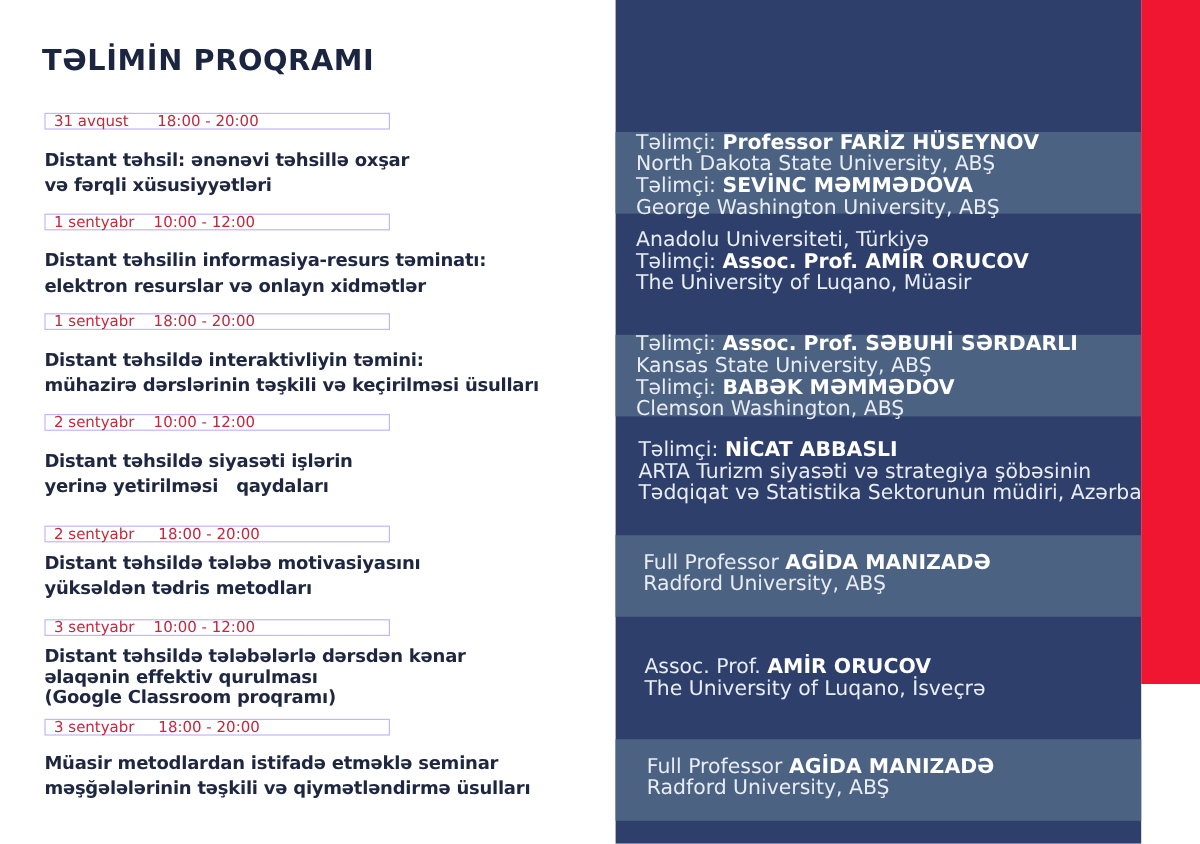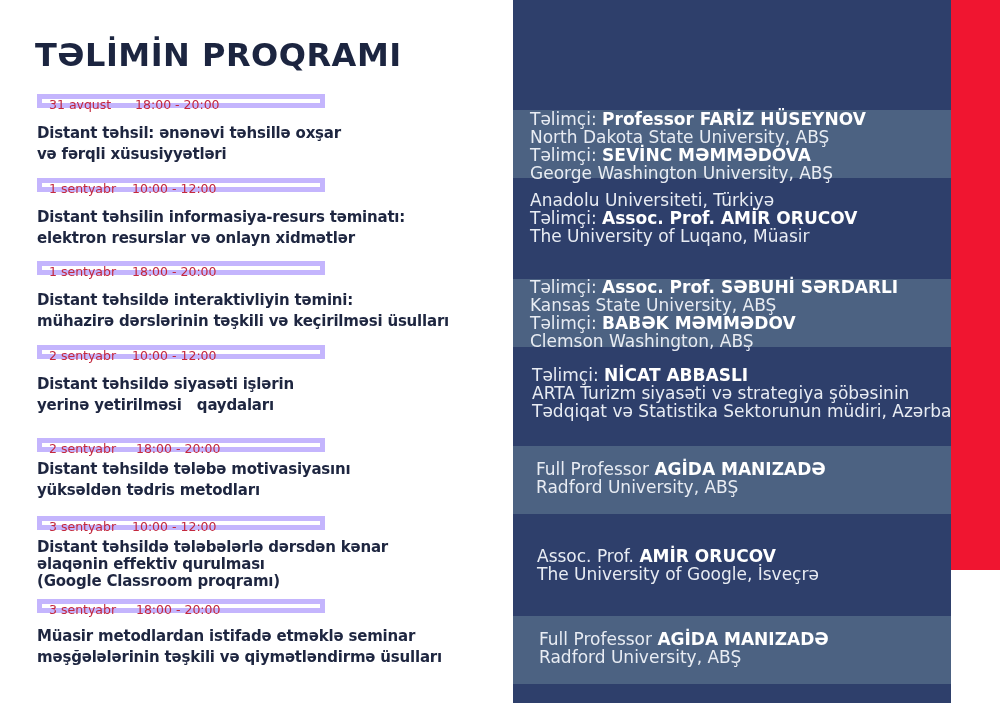--- a/index.html
+++ b/index.html
@@ -3,27 +3,27 @@
 <meta charset="utf-8">
 <style>
   html, body { margin: 0; padding: 0; }
   body {
     width: 1000px; height: 703px; position: relative; overflow: hidden;
     background: #ffffff;
     font-family: "DejaVu Sans", "Liberation Sans", sans-serif;
   }
   .page-title {
     position: absolute; left: 35px; top: 36px;
-    font-size: 32px; font-weight: bold; color: #1c2540;
+    font-size: 24px; font-weight: bold; color: #1c2540;
     letter-spacing: 0.5px;
   }
   .left-col { position: absolute; left: 0; top: 0; width: 512px; height: 703px; }
   .date-box {
     position: absolute; left: 37px; width: 288px; height: 14px;
-    border: 5px solid #c4b5fd; box-sizing: border-box;
+    border: 1px solid #c4b5fd; box-sizing: border-box;
     font-size: 12.5px; line-height: 12px; color: #c4283e;
     padding-left: 7px; white-space: pre;
   }
   .topic {
     position: absolute; left: 37px; width: 475px;
     font-size: 15px; font-weight: bold; color: #1e2640;
     line-height: 21px; letter-spacing: -0.2px;
   }
   .topic.tight { line-height: 17px; }
   .right-panel {
@@ -79,21 +79,21 @@
     <span class="line">Tədqiqat və Statistika  Sektorunun  müdiri, Azərbaycan</span>
   </div>
 
   <div class="trainer-block" style="left:23px;top:460px;">
     <span class="line"><span>Full Professor </span><b>AGİDA MANIZADƏ</b></span>
     <span class="line">Radford University, ABŞ</span>
   </div>
 
   <div class="trainer-block" style="left:24px;top:547px;">
     <span class="line"><span>Assoc. Prof. </span><b>AMİR ORUCOV</b></span>
-    <span class="line">The University of Google, İsveçrə</span>
+    <span class="line">The University of Luqano, İsveçrə</span>
   </div>
 
   <div class="trainer-block" style="left:26px;top:630px;">
     <span class="line"><span>Full Professor </span><b>AGİDA MANIZADƏ</b></span>
     <span class="line">Radford University, ABŞ</span>
   </div>
 </div>
 
 <div class="red-bar"></div>
 

